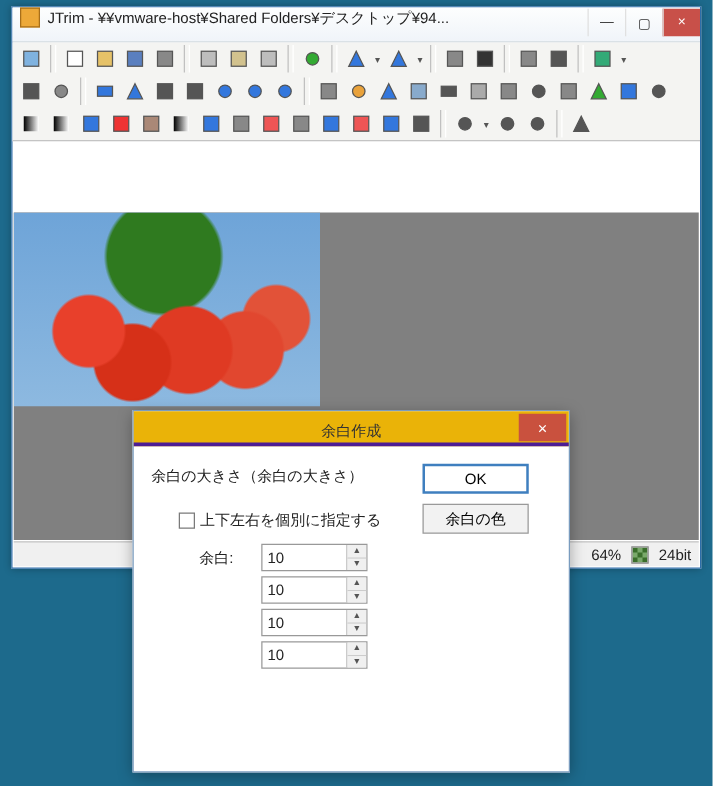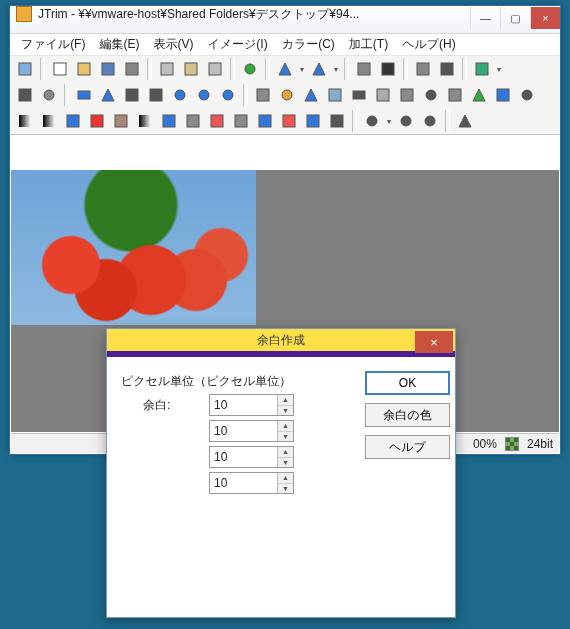--- a/index.html
+++ b/index.html
@@ -126,47 +126,47 @@
   .dialog {
     position: absolute;
     left: 106px; top: 328px;
     width: 350px; height: 290px;
     background: #fff;
     border: 1px solid #7a9cbf;
     box-shadow: 0 3px 12px rgba(0,0,0,0.35);
   }
   .dlg-title {
     height: 28px;
-    background: #fde047;
-    border-bottom: 6px solid #4c1d95;
-    display: flex; align-items: center; justify-content: center;
+    background: #eab308;
+    border-bottom: 3px solid #4c1d95;
+    display: flex; align-items: flex-end; justify-content: center;
     position: relative;
     color: #333;
   }
   .dlg-close {
     position: absolute; right: 2px; top: 2px;
     width: 38px; height: 22px;
     background: #c9513e;
     color: #fff;
     display: flex; align-items: center; justify-content: center;
     font-size: 13px;
   }
   .dlg-body { padding: 16px 14px 10px 14px; position: relative; font-size: 12px; color: #222;}
-  .dlg-right { position: absolute; right: 5px; top: 42px; display:flex; flex-direction:column; gap:8px; }
+  .dlg-right { position: absolute; right: 32px; top: 42px; display:flex; flex-direction:column; gap:8px; }
   .dbtn {
     width: 85px; height: 24px;
     background: #f2f2f2;
     border: 1px solid #9a9a9a;
     display:flex; align-items:center; justify-content:center;
   }
   .dbtn.primary { border: 2px solid #3f7fbf; background: #fff;}
   .chkrow { display:flex; align-items:center; gap:4px; margin: 18px 0 10px 22px;}
   .chk { width:13px; height:13px; border:1px solid #7a7a7a; background:#fff;}
   .spinrow { display:flex; align-items:center; gap:6px; margin: 4px 0 4px 22px;}
-  .spinlabel { width: 60px; text-align: left; }
+  .spinlabel { width: 60px; text-align: center; }
   .spinner {
     display:flex; align-items:center;
     width: 85px; height: 22px;
     border: 1px solid #999;
     background: #fff;
   }
   .spinner .val { flex:1; padding: 0 4px; }
   .spinner .arrows {
     width: 16px; height: 100%;
     border-left: 1px solid #bbb;
@@ -188,29 +188,20 @@
   <div class="titlebar">
     <div class="appicon"></div>
     <div class="title">JTrim - ¥¥vmware-host¥Shared Folders¥デスクトップ¥94...</div>
     <div class="winbtns">
       <div class="winbtn">—</div>
       <div class="winbtn">▢</div>
       <div class="winbtn close">×</div>
     </div>
   </div>
 
-  <div class="menubar">
-    <div class="menuitem">ファイル(F)</div>
-    <div class="menuitem">編集(E)</div>
-    <div class="menuitem">表示(V)</div>
-    <div class="menuitem">イメージ(I)</div>
-    <div class="menuitem">カラー(C)</div>
-    <div class="menuitem">加工(T)</div>
-    <div class="menuitem">ヘルプ(H)</div>
-  </div>
 
   <div class="toolbars">
     <div class="toolbar-row" id="tb1">
         <div class="tbtn">
           <svg class="ticon" viewBox="0 0 16 16">
             <rect x="2" y="2" width="12" height="12" fill="#7fb2df" stroke="#555"></rect>
           </svg>
         </div>
         <div class="tsep"></div>
         <div class="tbtn">
@@ -520,41 +511,44 @@
           </svg>
         </div>
       </div>
   </div>
 
   <div class="canvas-area">
     <div class="cherry"></div>
   </div>
 
   <div class="statusbar">
-    <span>00%</span>
+    <span>64%</span>
     <div class="sb-swatch"></div>
     <span>24bit</span>
   </div>
 </div>
 
 <div class="dialog">
   <div class="dlg-title">
     <span>余白作成</span>
     <div class="dlg-close">×</div>
   </div>
 
   <div class="dlg-right">
     <div class="dbtn primary">OK</div>
     <div class="dbtn">余白の色</div>
-    <div class="dbtn">ヘルプ</div>
   </div>
 
   <div class="dlg-body">
-    <div>ピクセル単位（ピクセル単位）</div>
-
+    <div>余白の大きさ（余白の大きさ）</div>
+
+    <div class="chkrow">
+      <div class="chk"></div>
+      <span>上下左右を個別に指定する</span>
+    </div>
 
     <div class="spinrow">
       <div class="spinlabel">余白:</div>
       <div class="spinner">
         <div class="val">10</div>
         <div class="arrows">
             <div>▲</div>
             <div>▼</div>
           </div>
       </div>

